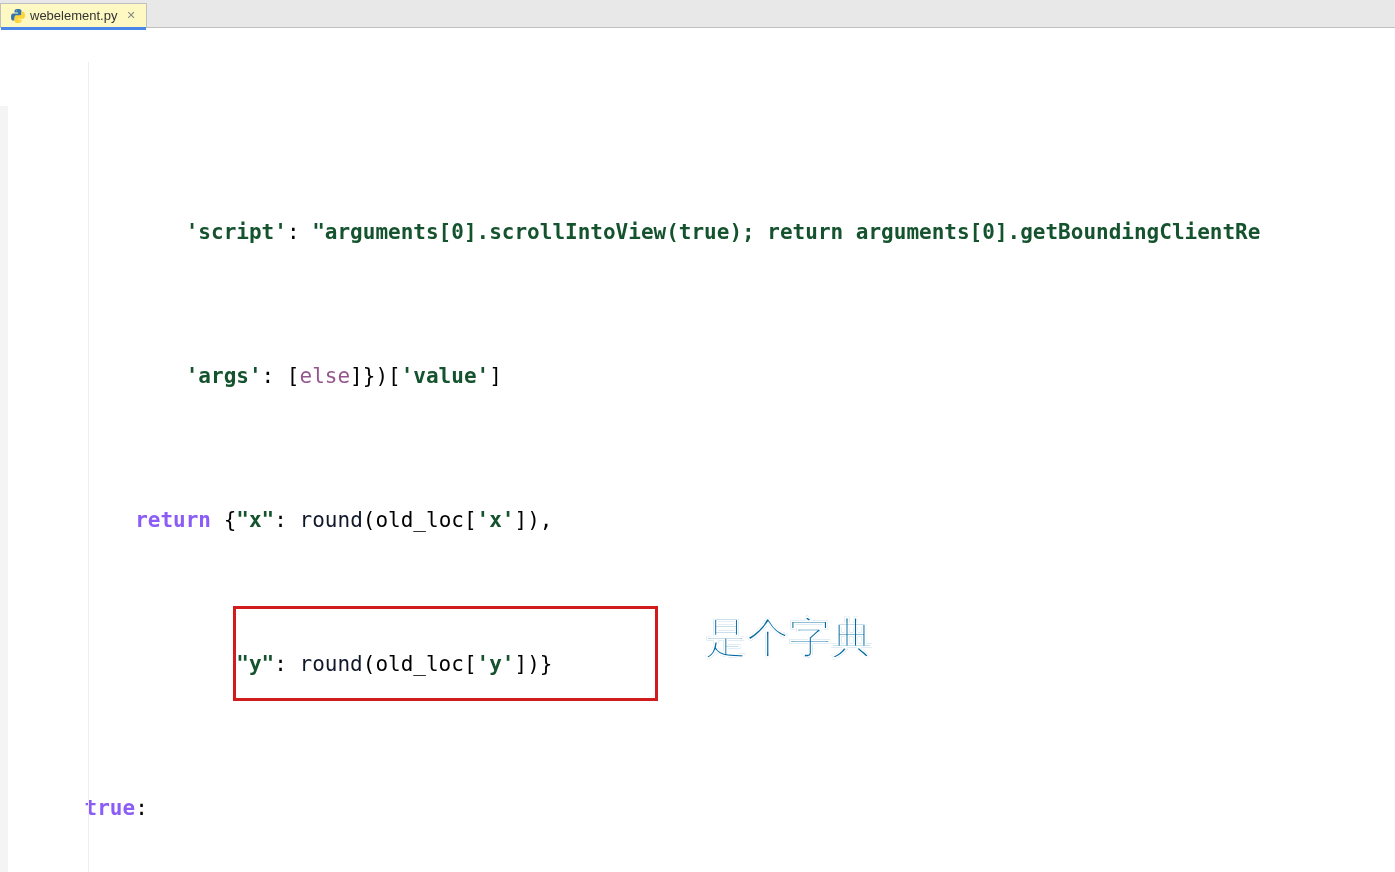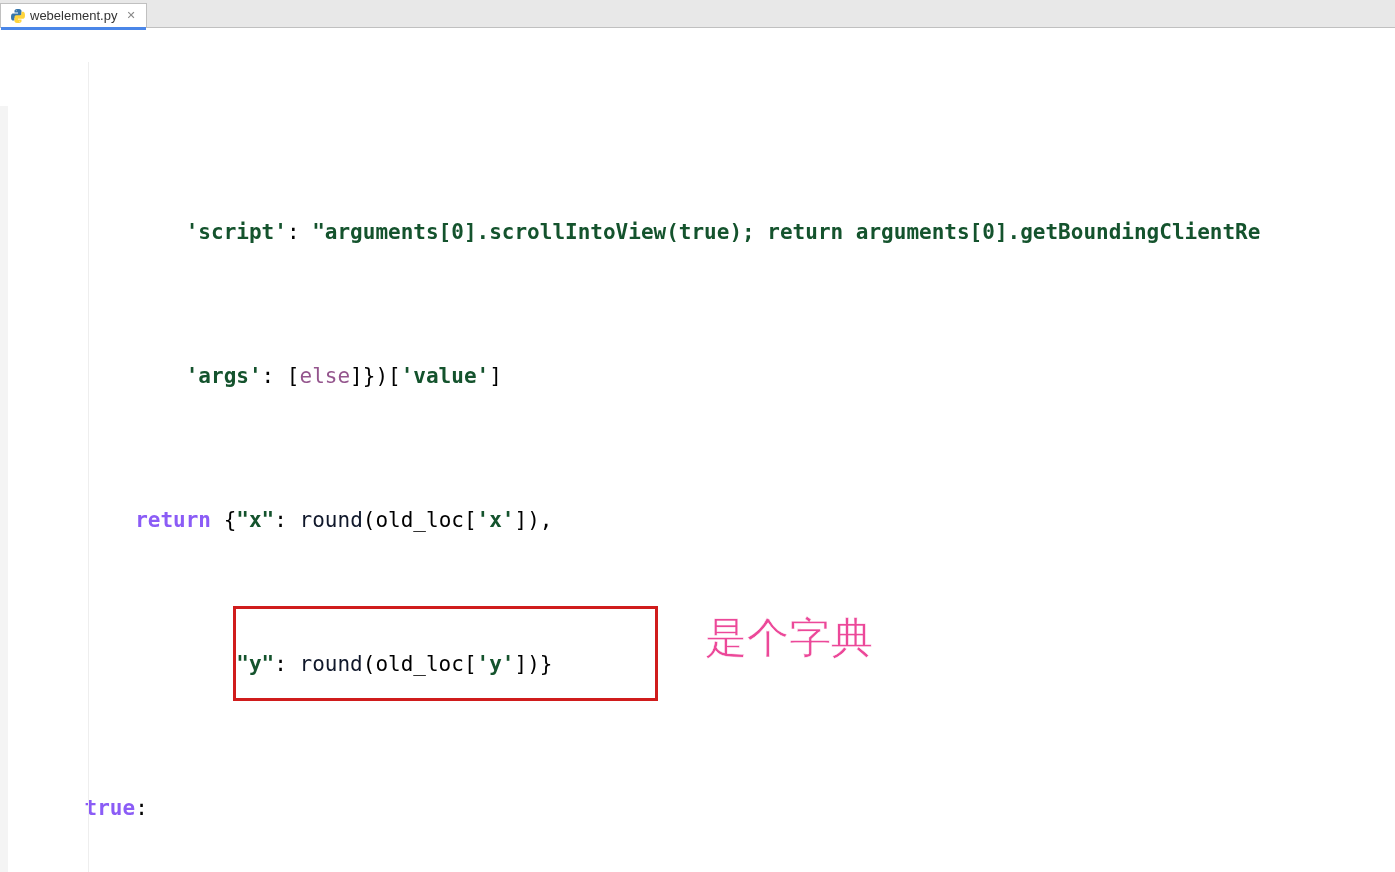--- a/index.html
+++ b/index.html
@@ -17,21 +17,21 @@
   background: #e8e8e8;
   border-bottom: 1px solid #c0c0c0;
   height: 28px;
   align-items: flex-end;
 }
 .tab {
   display: flex;
   align-items: center;
   gap: 5px;
   padding: 4px 10px;
-  background: #ffffff;
+  background: #fef9c3;
   border: 1px solid #c0c0c0;
   border-bottom: none;
   font-family: Arial, sans-serif;
   font-size: 13px;
   color: #333;
   position: relative;
 }
 .tab::after {
   content: "";
   position: absolute;
@@ -72,24 +72,24 @@
 .str { color: #14532d; font-weight: bold; }
 .self { color: #94558d; }
 .builtin { color: #0f172a; }
 .annotation-box {
   position: absolute;
   border: 3px solid #d01c1c;
   pointer-events: none;
 }
 .annotation-text {
   position: absolute;
-  color: #ec4899;
+  color: #0369a1;
   font-family: "SimSun", "Microsoft YaHei", sans-serif;
   font-size: 42px;
-  font-weight: normal;
+  font-weight: bold;
   -webkit-text-stroke: 0.5px #fff;
   text-shadow: 1px 1px 0 #fff, -1px -1px 0 #fff, 1px -1px 0 #fff, -1px 1px 0 #fff;
   pointer-events: none;
 }
 .vguide {
   position: absolute;
   top: 34px;
   bottom: 0;
   width: 1px;
   background: #eeeeee;

